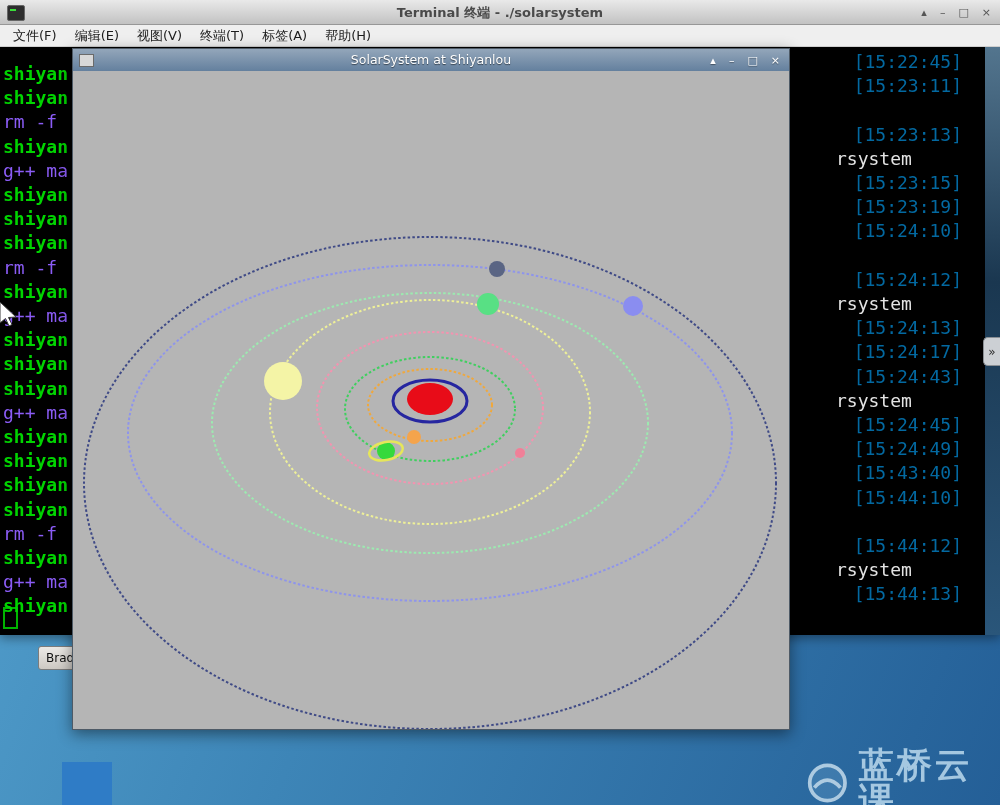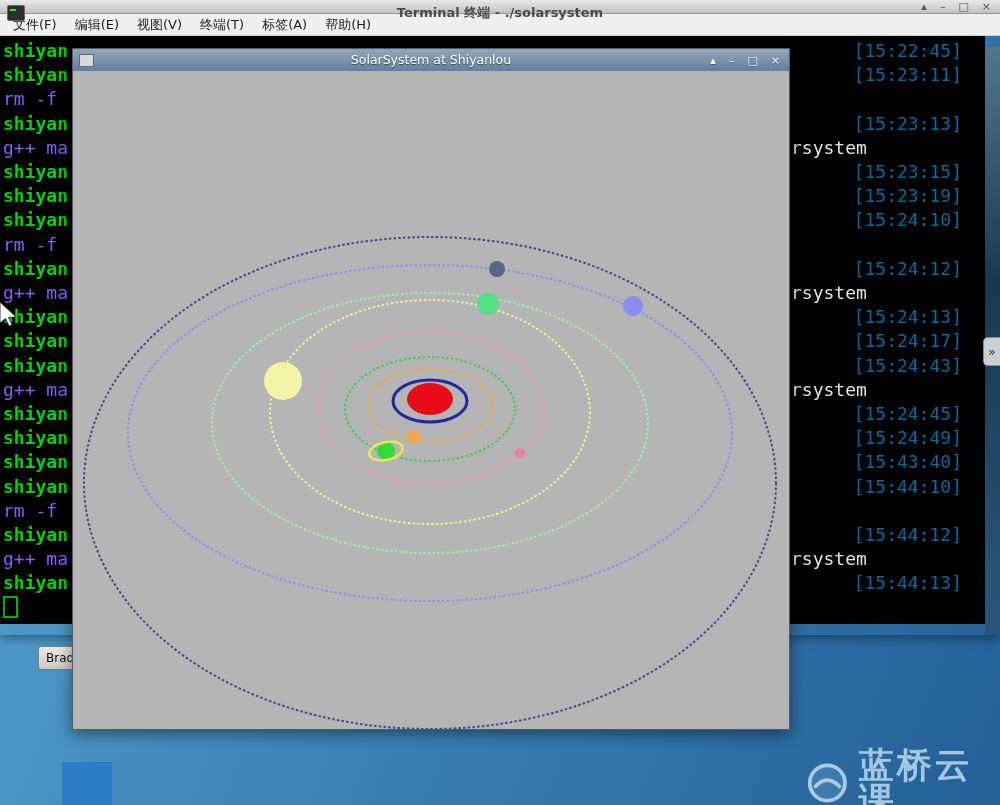--- a/index.html
+++ b/index.html
@@ -16,40 +16,40 @@
     font-size:12px;color:#111;line-height:22px;padding:0 7px;box-sizing:border-box;
     white-space:nowrap;overflow:hidden;}
   .edge-tab{position:absolute;right:0;top:337px;width:16px;height:27px;z-index:5;background:#ccd0d4;
     border:1px solid #8a8f94;border-right:none;border-radius:5px 0 0 5px;font-size:12px;color:#2e2e2e;
     display:flex;align-items:center;justify-content:center;}
   .mouse-cursor{position:absolute;left:0;top:302px;z-index:6;}
 
   
   .terminal-window{position:absolute;left:0;top:0;width:1000px;height:635px;z-index:2;
     box-shadow:0 3px 10px rgba(0,0,0,.4);}
-  .t-titlebar{position:relative;height:14px;background:linear-gradient(#e9e9e9,#c2c2c2);
+  .t-titlebar{position:relative;height:25px;background:linear-gradient(#e9e9e9,#c2c2c2);
     border-bottom:1px solid #979797;box-sizing:border-box;}
   .t-title{position:absolute;left:0;right:0;top:4px;text-align:center;font-size:13px;font-weight:bold;color:#4a4a4a;}
   .t-icon{position:absolute;left:7px;top:5px;width:16px;height:14px;background:#2d2d2d;
     border:1px solid #666;border-radius:2px;}
   .t-icon::after{content:"";position:absolute;left:2px;top:3px;width:6px;height:2px;background:#3adf3a;}
   .window-controls{position:absolute;right:9px;top:0;height:100%;display:flex;align-items:center;gap:13px;}
   .wbtn{font-size:11px;line-height:1;cursor:default;}
   .wbtn.dark{color:#555;}
   .wbtn.light{color:#fff;text-shadow:0 1px 1px rgba(0,0,0,.4);}
   .t-menubar{height:22px;background:#efefef;border-bottom:1px solid #cfcfcf;display:flex;
     align-items:center;padding-left:4px;font-size:13px;color:#1c1c1c;box-sizing:border-box;}
   .menu-item{padding:0 9px;text-align:right;}
   .t-content{position:relative;width:985px;height:588px;background:#000;}
   .t-row{position:absolute;left:0;width:100%;height:24px;line-height:24px;
     font-family:"DejaVu Sans Mono",monospace;font-size:18px;white-space:pre;}
-  .tl{position:absolute;left:3px;}
+  .tl{position:absolute;left:3px;margin-top:12px;}
   .green{color:#00d400;font-weight:bold;}
   .white{color:#8b5cf6;}
-  .tm{position:absolute;left:791px;color:#e4e4e4;}
+  .tm{position:absolute;left:791px;color:#e4e4e4;padding-left:45px;}
   .tr{position:absolute;right:23px;color:#0369a1;}
   .t-cursor{position:absolute;left:3px;top:560px;width:11px;height:18px;border:2px solid #00b400;}
   .t-scrollbar{position:absolute;right:0;top:47px;width:15px;height:588px;
     background:linear-gradient(#53758e,#1a3750 40%,#2a567a);}
 
   
   .solar-window{position:absolute;left:72px;top:48px;width:718px;height:682px;z-index:4;
     border:1px solid #4e5a66;box-sizing:border-box;box-shadow:0 4px 14px rgba(0,0,0,.45);}
   .s-titlebar{position:relative;height:22px;background:linear-gradient(#93a6ba,#64809e);}
   .s-title{position:absolute;left:0;right:0;top:3px;text-align:center;font-size:12.5px;font-weight:normal;

